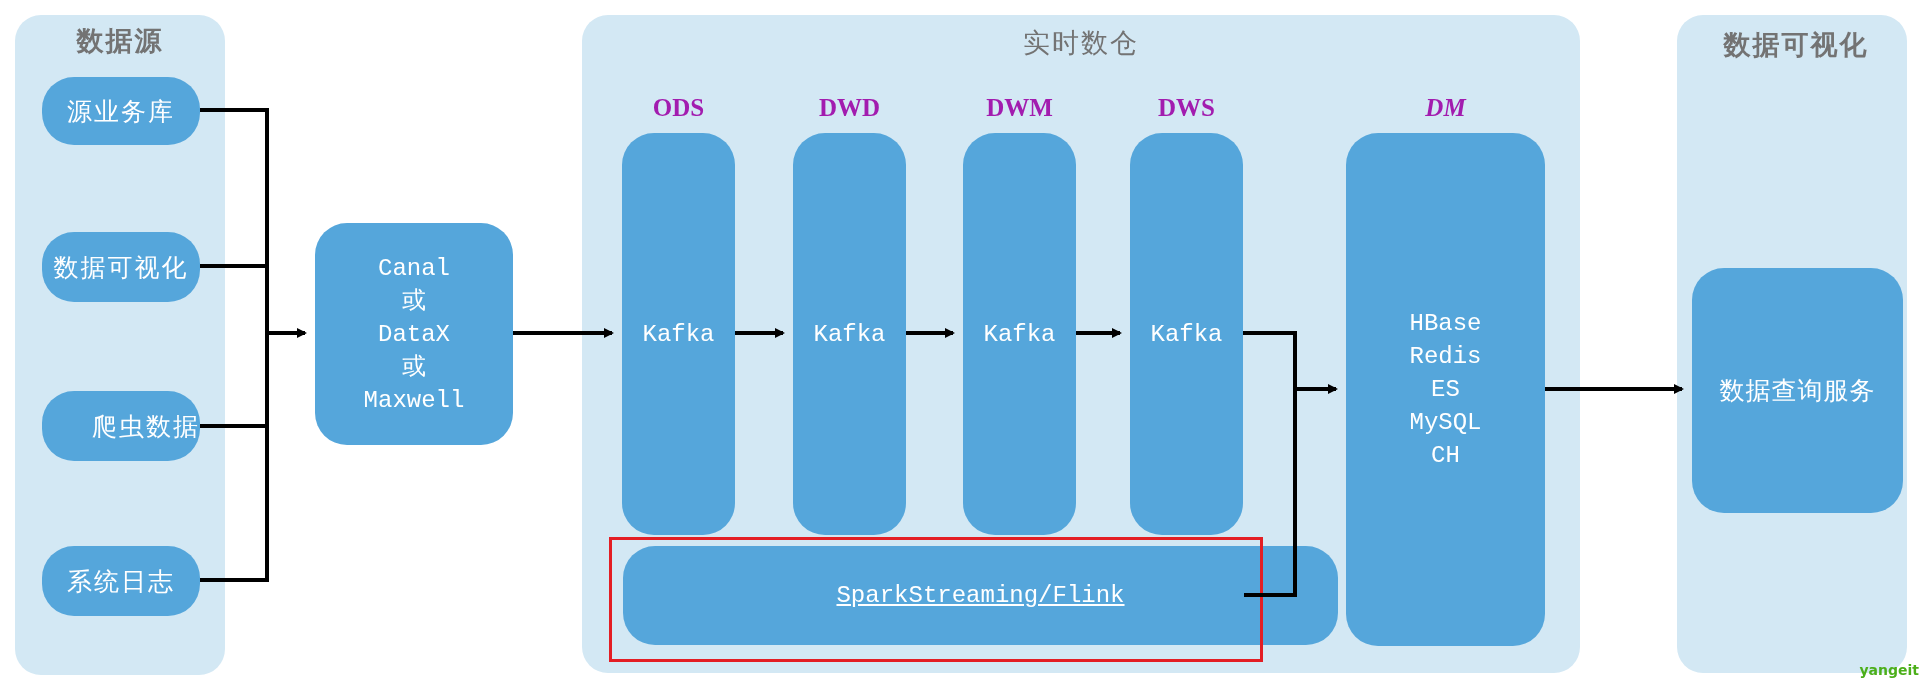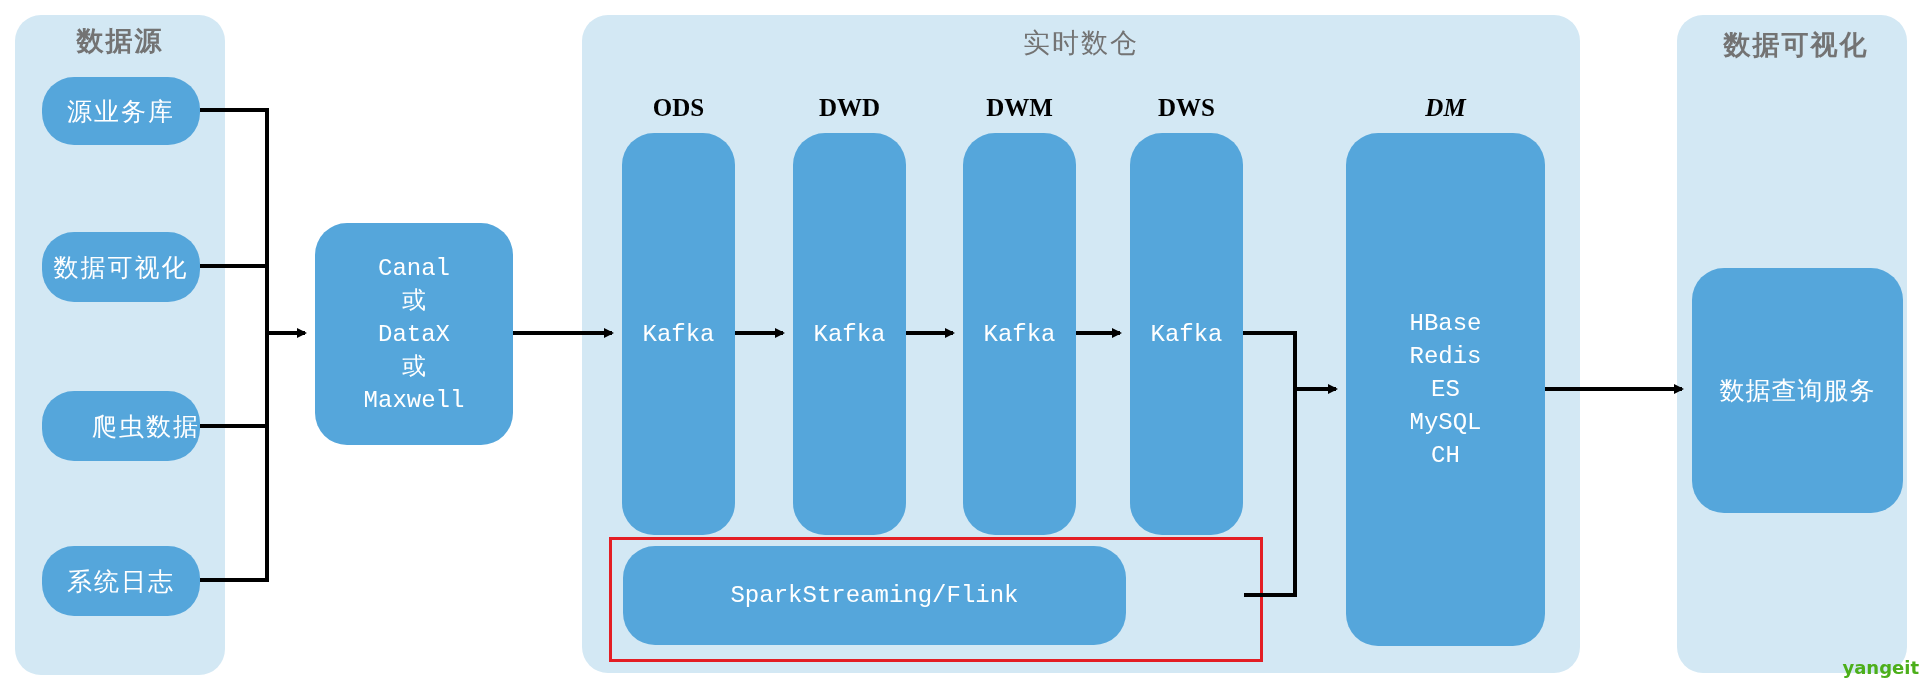--- a/index.html
+++ b/index.html
@@ -6,28 +6,28 @@
     body { width: 1927px; height: 684px; position: relative; overflow: hidden;
            font-family: "DejaVu Serif", serif; }
     .panel { position: absolute; background: #d3e8f4; border-radius: 26px; }
     .panel-title { position: absolute; left: 0; right: 0; text-align: center;
                    color: #737373; font-weight: bold; font-size: 27px;
                    font-family: "DejaVu Sans", sans-serif; letter-spacing: 2px; }
     .box { position: absolute; background: #55a6db; border-radius: 32px; color: #ffffff;
            display: flex; align-items: center; justify-content: center; text-align: center; }
     .src { font-family: "DejaVu Sans", sans-serif; font-size: 25px; letter-spacing: 2px; }
     .mono { font-family: "Liberation Mono", "DejaVu Sans Mono", monospace; font-size: 24px; line-height: 33px; }
-    .layer-label { position: absolute; text-align: center; color: #000000;
+    .layer-label { position: absolute; text-align: center; color: #a21caf;
                    font-family: "Liberation Serif", serif; font-size: 25px; font-weight: bold; }
     .multiline { flex-direction: column; }
     .line { display: block; }
     svg.conn { position: absolute; left: 0; top: 0; pointer-events: none; }
     .highlight { position: absolute; border: 3px solid #e31e24; box-sizing: border-box; }
     .watermark { position: absolute; right: 8px; bottom: 6px; color: #4caf1a;
-                 font-family: "DejaVu Sans", sans-serif; font-size: 18px; font-weight: bold; }
+                 font-family: "DejaVu Sans", sans-serif; font-size: 14px; font-weight: bold; }
   </style>
 </head>
 <body>
 
 <div class="panel" style="left:15px; top:15px; width:210px; height:660px;">
   <div class="panel-title" style="top:8px;">数据源</div>
 </div>
 <div class="box src" style="left:42px; top:77px; width:158px; height:68px;">
   <span>源业务库</span>
 </div>
@@ -73,21 +73,21 @@
 </div>
 
 <div class="box mono multiline" style="left:1346px; top:133px; width:199px; height:513px;">
   <span class="line">HBase</span>
   <span class="line">Redis</span>
   <span class="line">ES</span>
   <span class="line">MySQL</span>
   <span class="line">CH</span>
 </div>
 
-<div class="box mono" style="left:623px; top:546px; width:503px; height:99px;">
+<div class="box mono" style="left:623px; top:546px; width:715px; height:99px;text-decoration:underline;">
   <span>SparkStreaming/Flink</span>
 </div>
 <div class="highlight" style="left:609px; top:537px; width:654px; height:125px;"></div>
 
 <div class="panel" style="left:1677px; top:15px; width:230px; height:658px;">
   <div class="panel-title" style="top:12px;padding-left:8px;">数据可视化</div>
 </div>
 <div class="box src" style="left:1692px; top:268px; width:211px; height:245px; font-size:25px; letter-spacing:1px;text-align:center;">
   <span>数据查询服务</span>
 </div>

